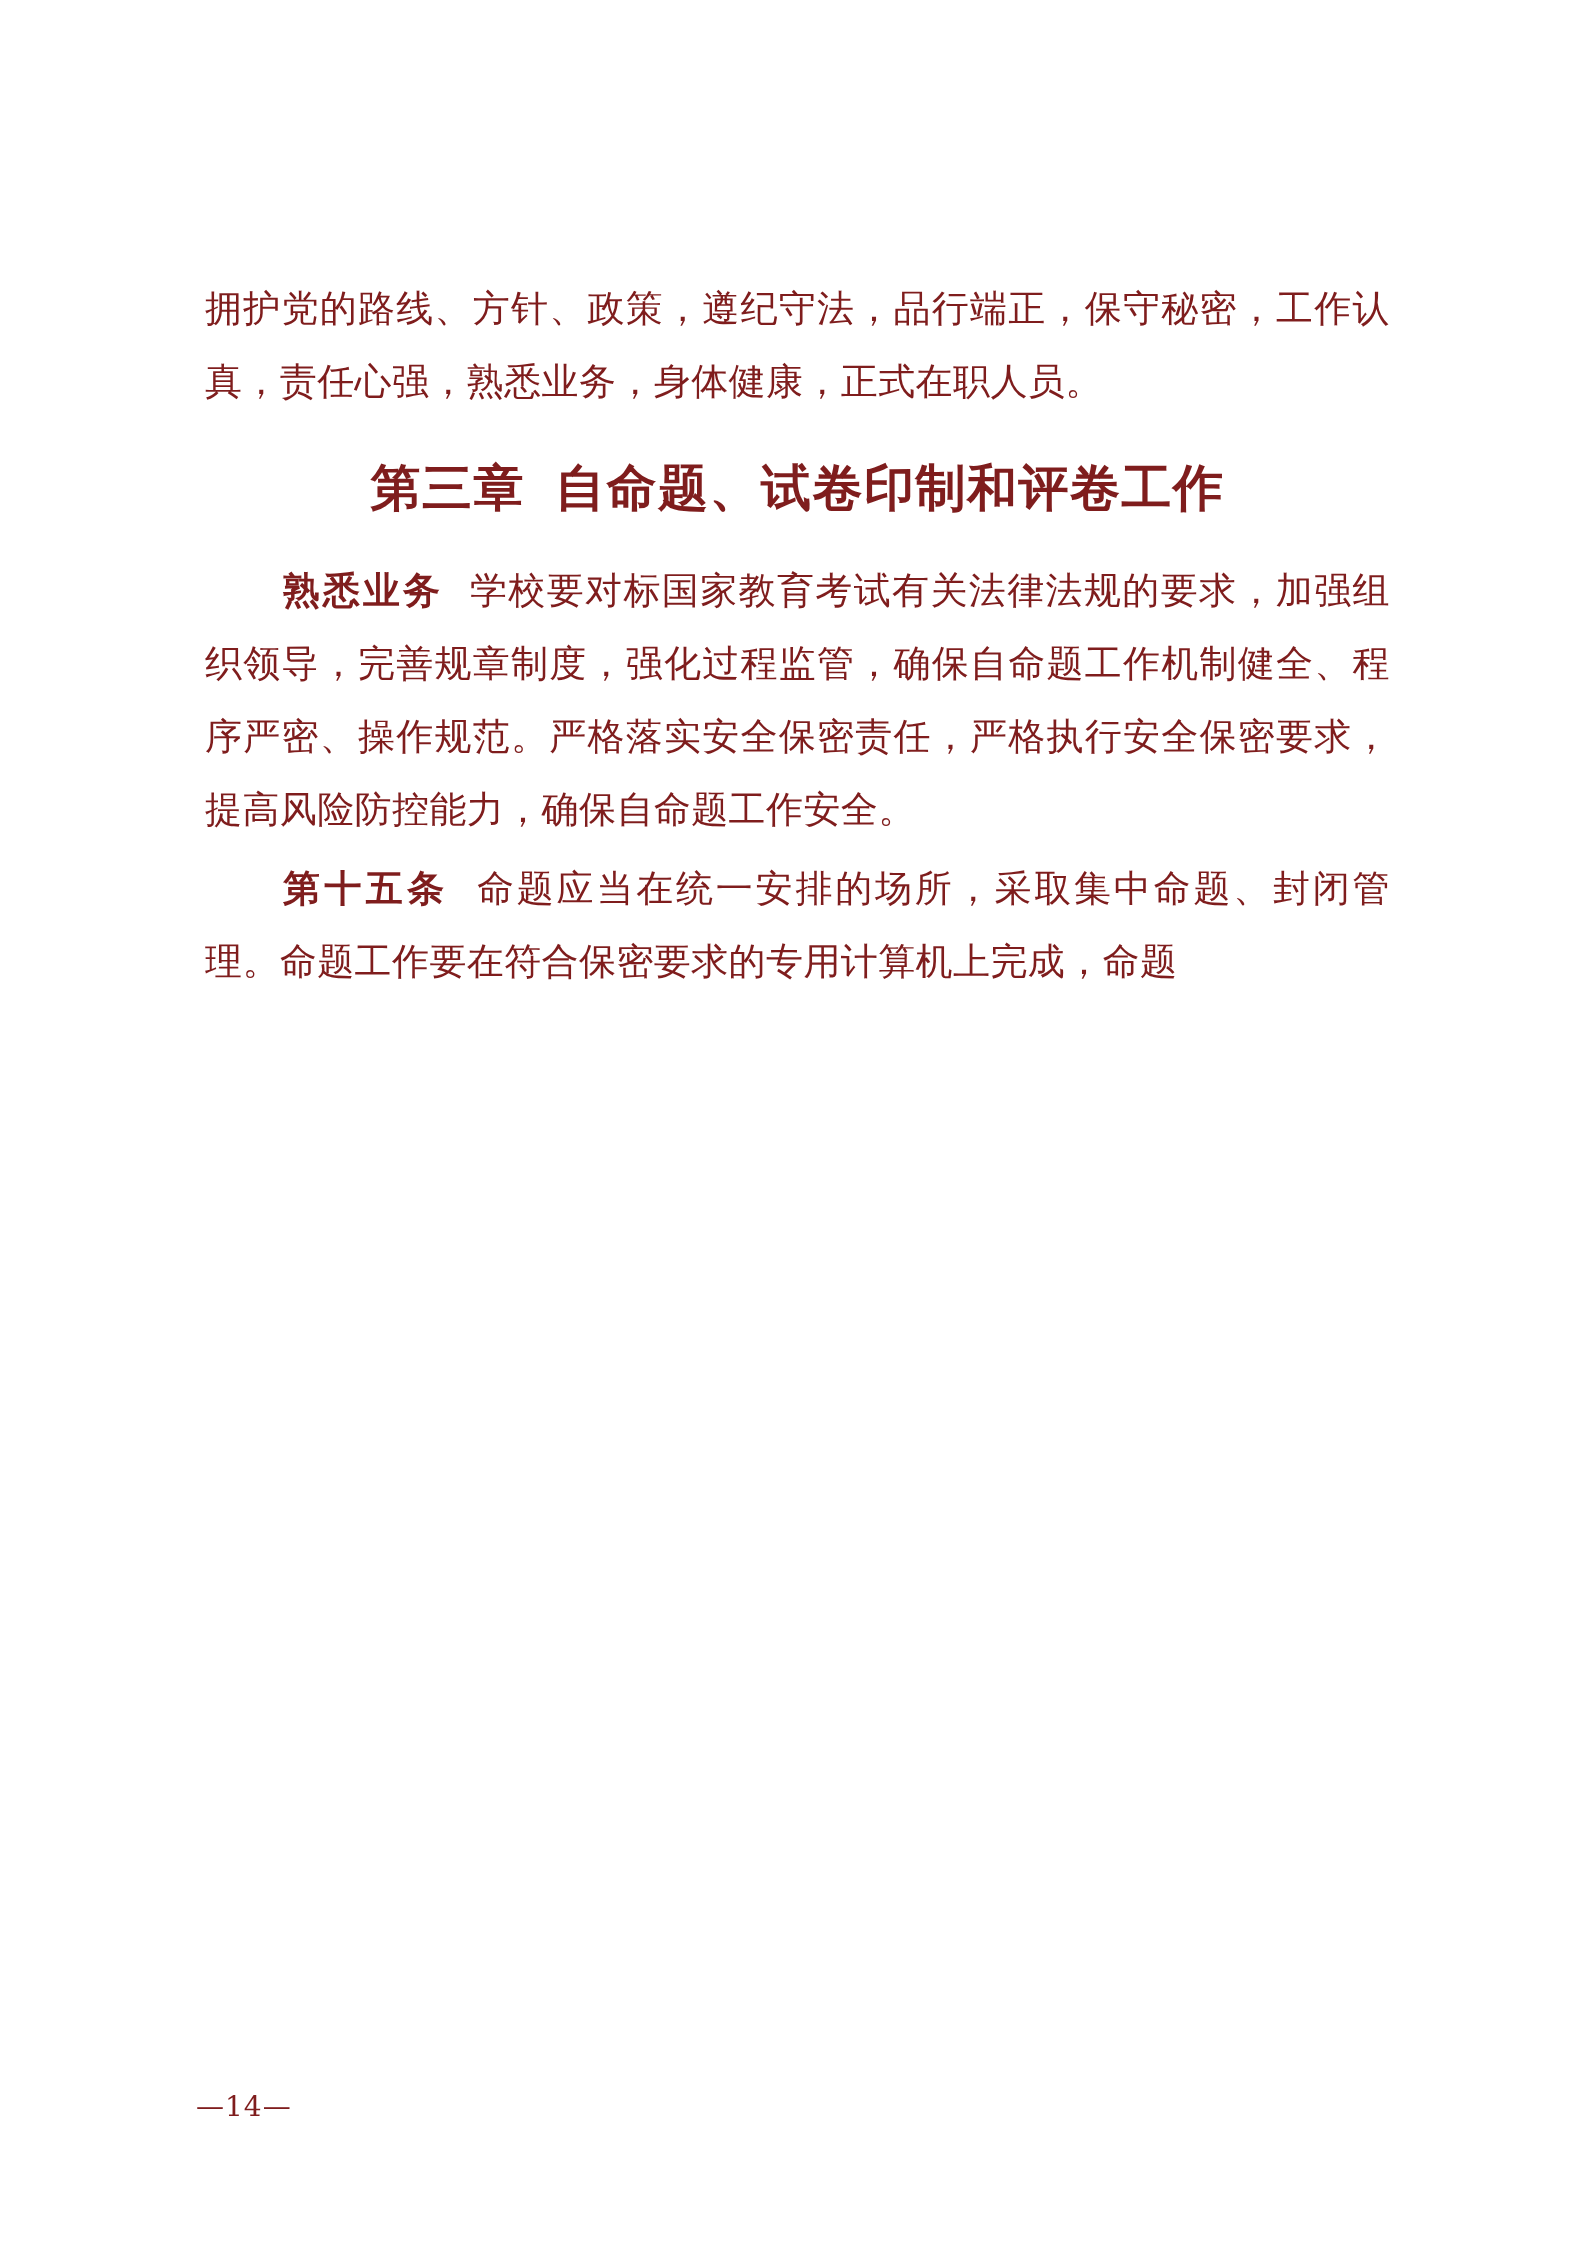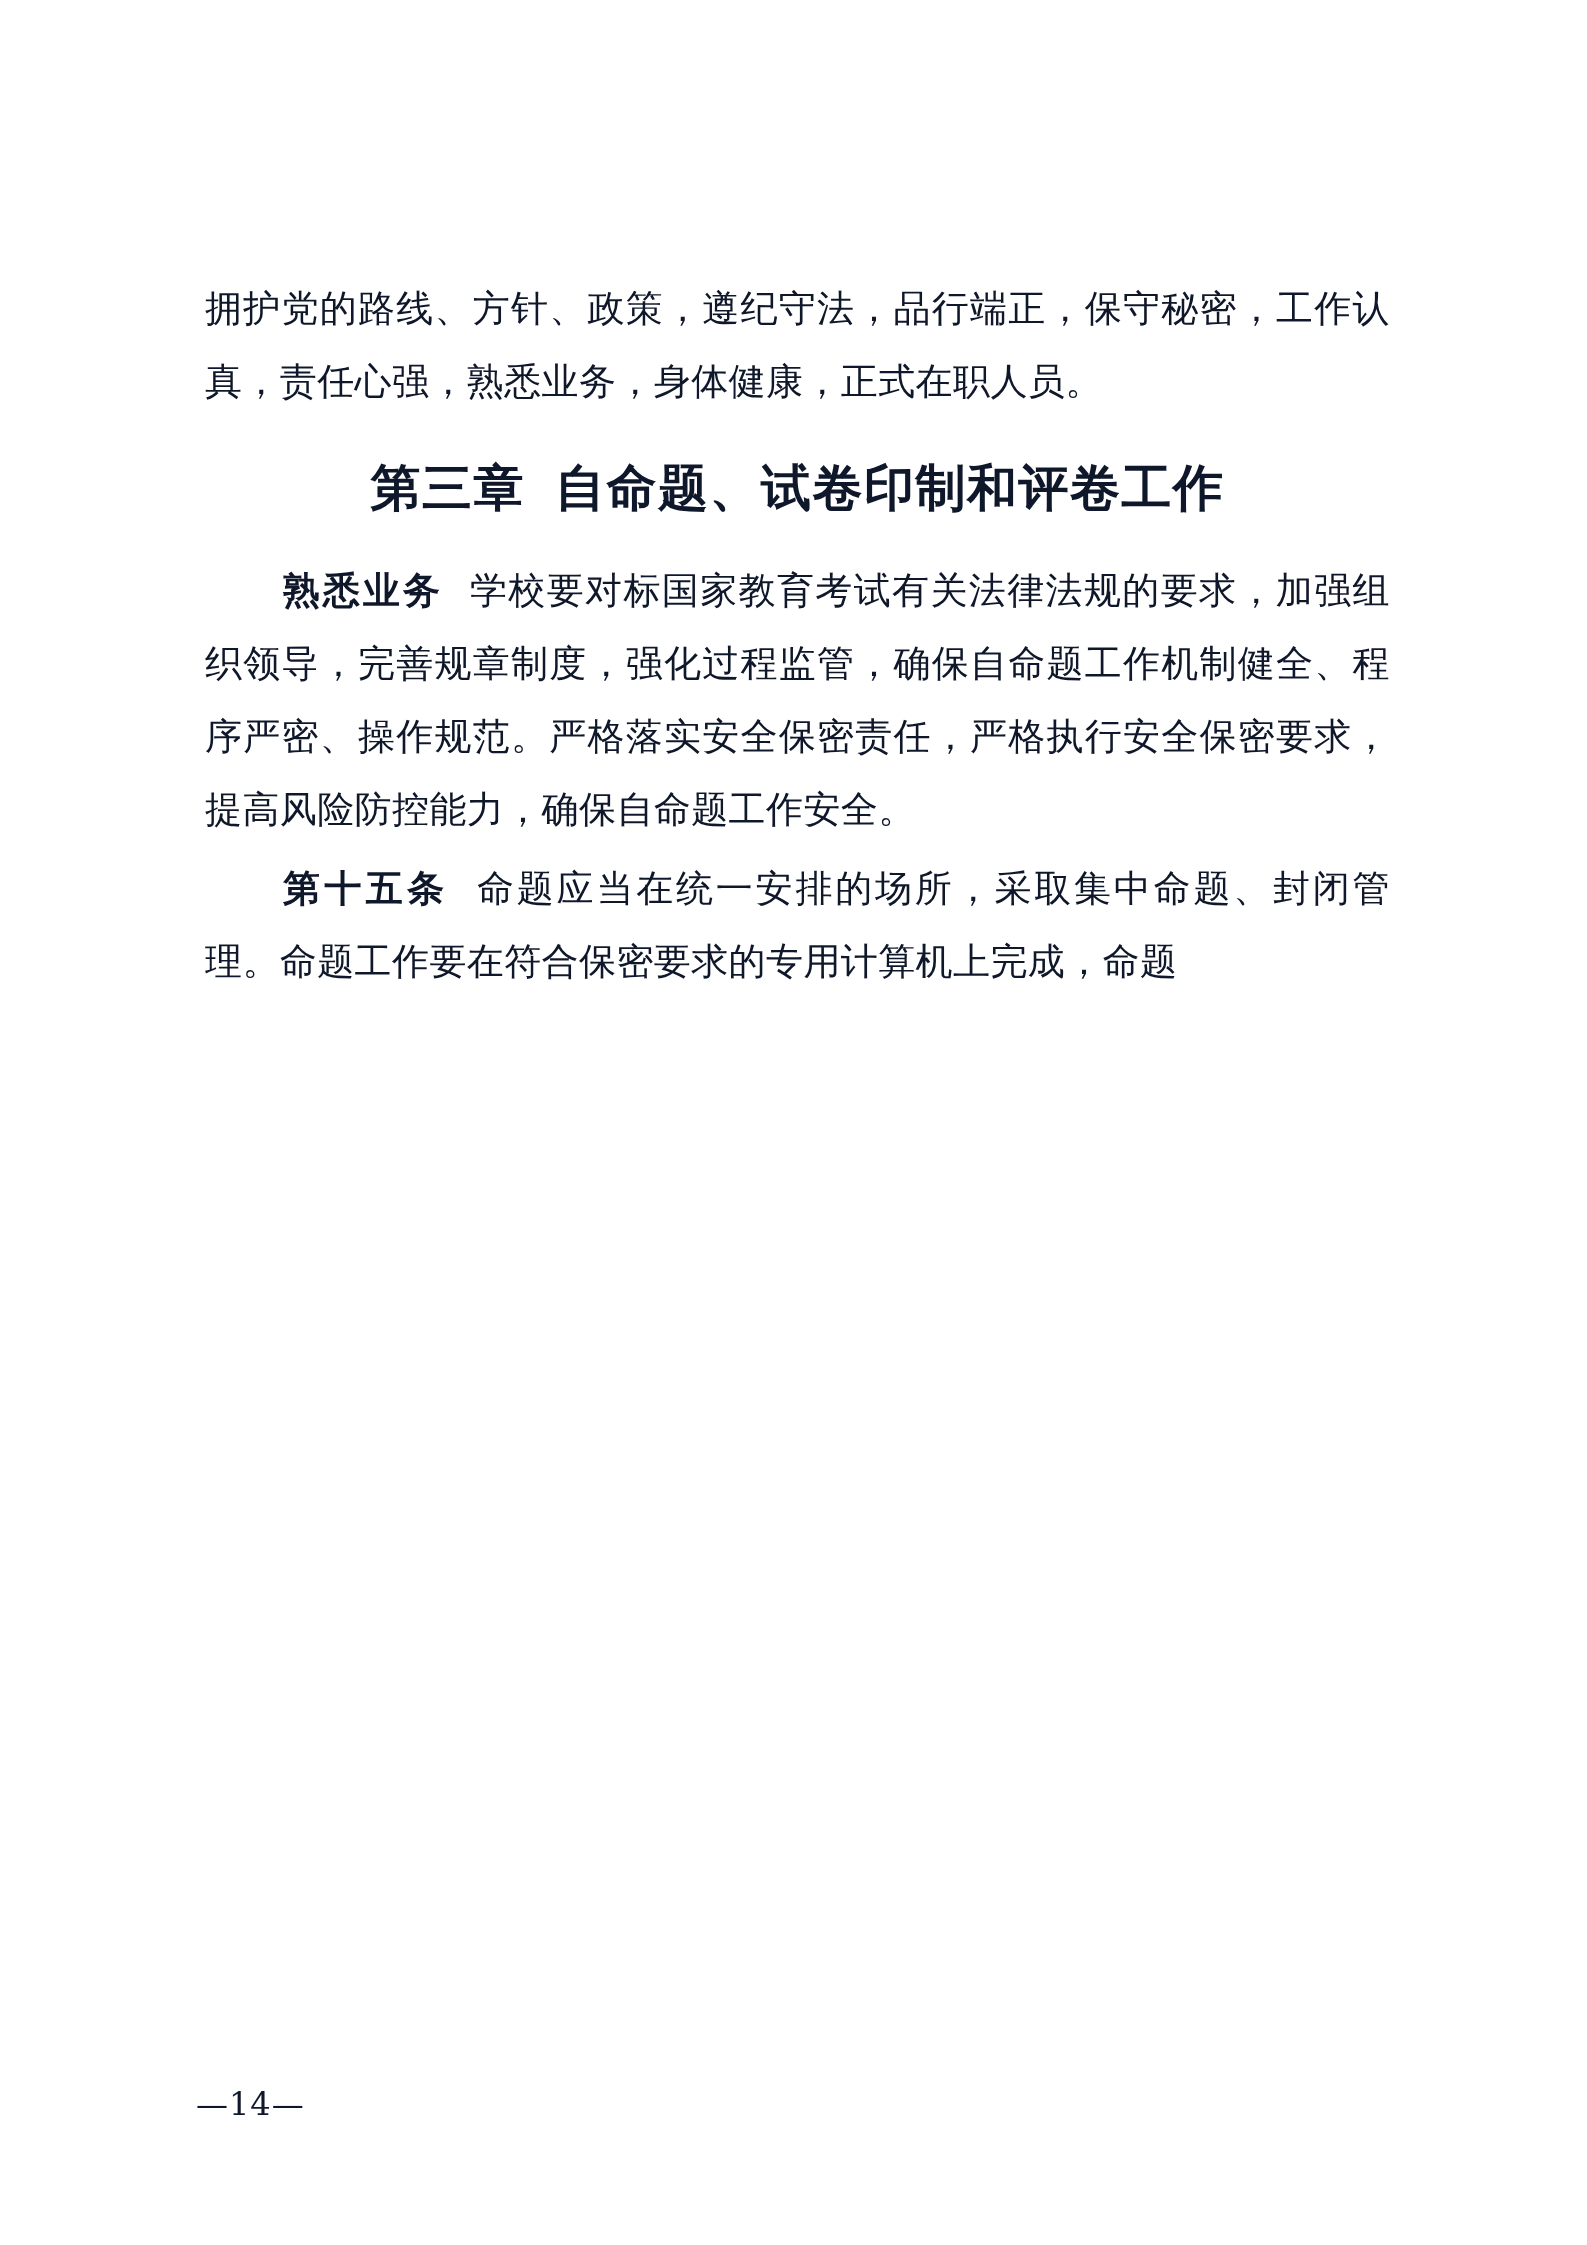--- a/index.html
+++ b/index.html
@@ -7,21 +7,21 @@
     padding: 0;
     background: #ffffff;
   }
   .page {
     position: relative;
     width: 1587px;
     height: 2245px;
     background: #ffffff;
     margin: 0 auto;
     font-family: "DejaVu Serif", "Liberation Serif", serif;
-    color: #0f172a;
+    color: #7f1d1d;
     box-sizing: border-box;
   }
   .content {
     position: absolute;
     left: 205px;
     top: 272px;
     width: 1185px;
   }
   p.body-para {
     margin: 0 0 6px 0;
@@ -56,21 +56,21 @@
     display: inline-block;
     width: 30px;
   }
   .tight {
     letter-spacing: -0.5px;
   }
   .page-number {
     position: absolute;
     left: 196px;
     bottom: 122px;
-    font-size: 32px;
+    font-size: 28px;
     font-family: "DejaVu Serif", "Liberation Serif", serif;
     letter-spacing: 1px;
   }
 </style>
 </head>
 <body>
 
 <div class="page">
 
   <div class="content">

